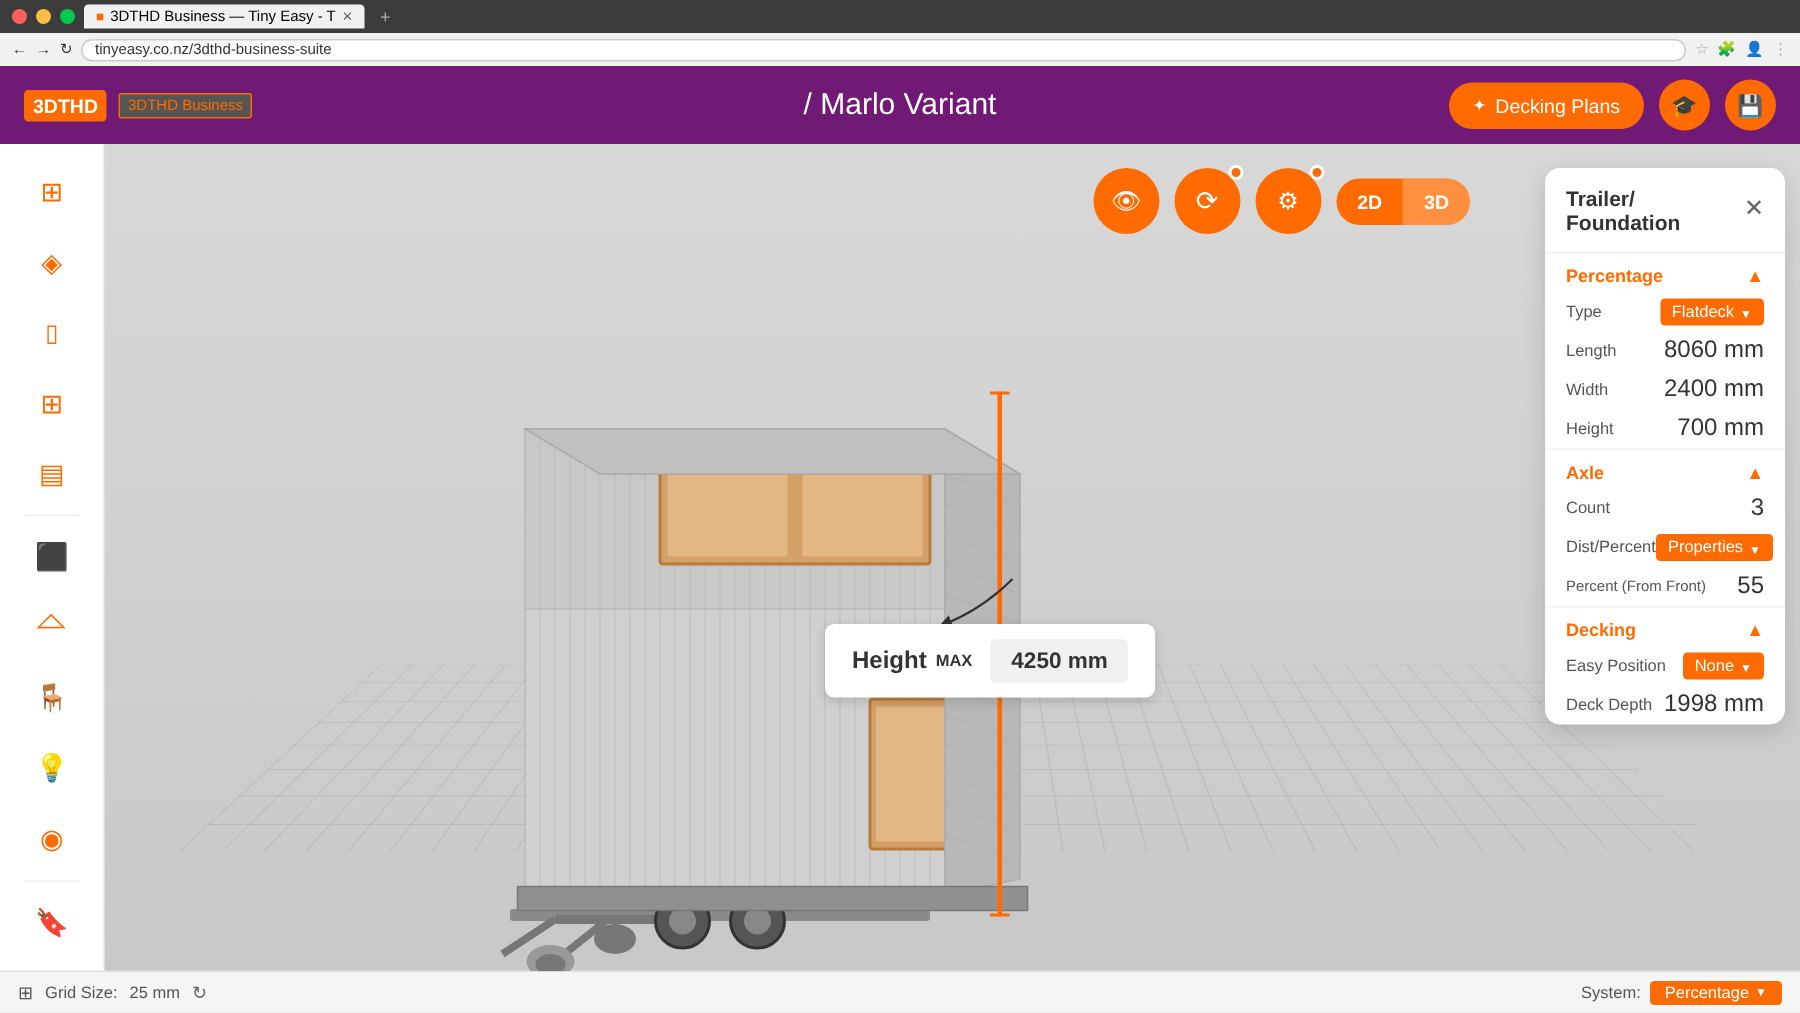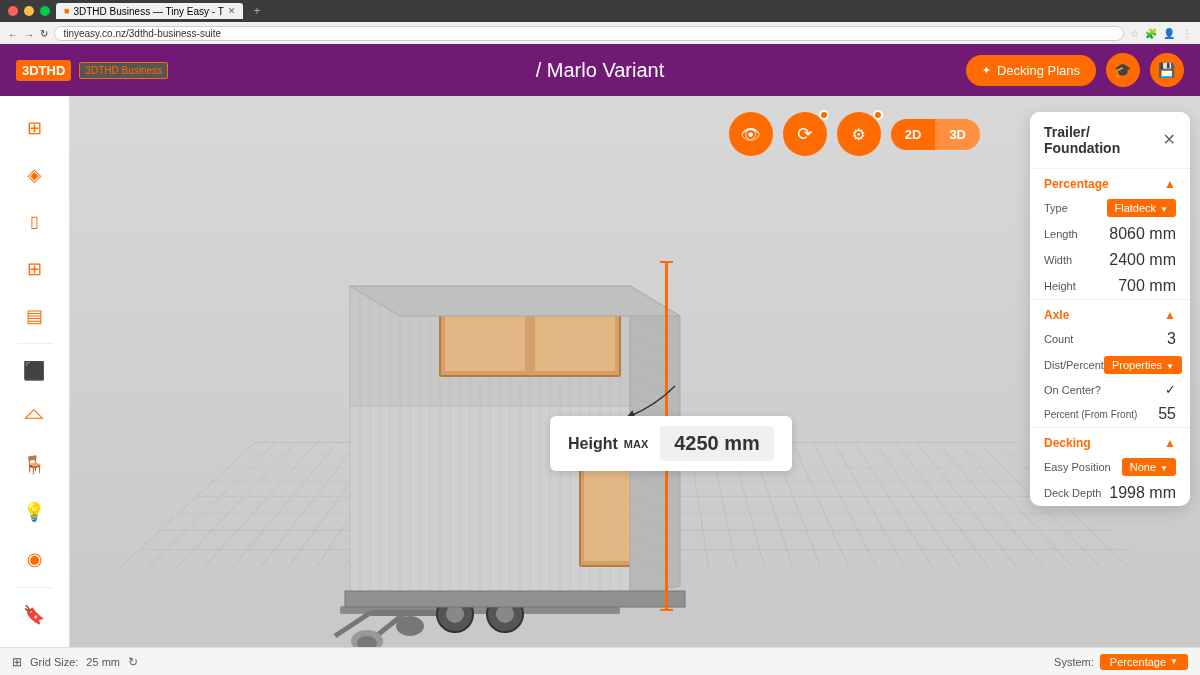--- a/index.html
+++ b/index.html
@@ -178,21 +178,21 @@
       left: 480px;
       top: 320px;
       background: white;
       border-radius: 6px;
       padding: 10px 18px;
       display: flex;
       align-items: center;
       gap: 12px;
       box-shadow: 0 2px 8px rgba(0,0,0,0.15);
     }
-    .height-value { background: #f0f0f0; padding: 6px 14px; border-radius: 4px; font-size: 20px; color: #333; font-weight: bold; }
+    .height-value { background: #f0f0f0; padding: 6px 14px; border-radius: 4px; font-size: 15px; color: #333; font-weight: bold; }
 
     
     .view-controls {
       position: absolute;
       top: 16px;
       right: 220px;
       display: flex;
       gap: 10px;
       align-items: center;
     }
@@ -606,24 +606,20 @@
           <span class="panel-label">Count</span>
           <span class="panel-value">3</span>
         </div>
         <div class="panel-row">
           <span class="panel-label">Dist/Percent</span>
           <div class="panel-dropdown">
             <span>Properties</span>
           </div>
         </div>
         <div class="panel-row">
-          <span class="panel-label">On Center?</span>
-          <span class="check-icon">✓</span>
-        </div>
-        <div class="panel-row">
           <span class="panel-label" style="font-size:10px;">Percent (From Front)</span>
           <span class="panel-value">55</span>
         </div>
       </div>
 
       <div class="panel-section">
         <div class="panel-section-header">
           <span class="section-title">Decking</span>
           <span class="section-arrow">▲</span>
         </div>

